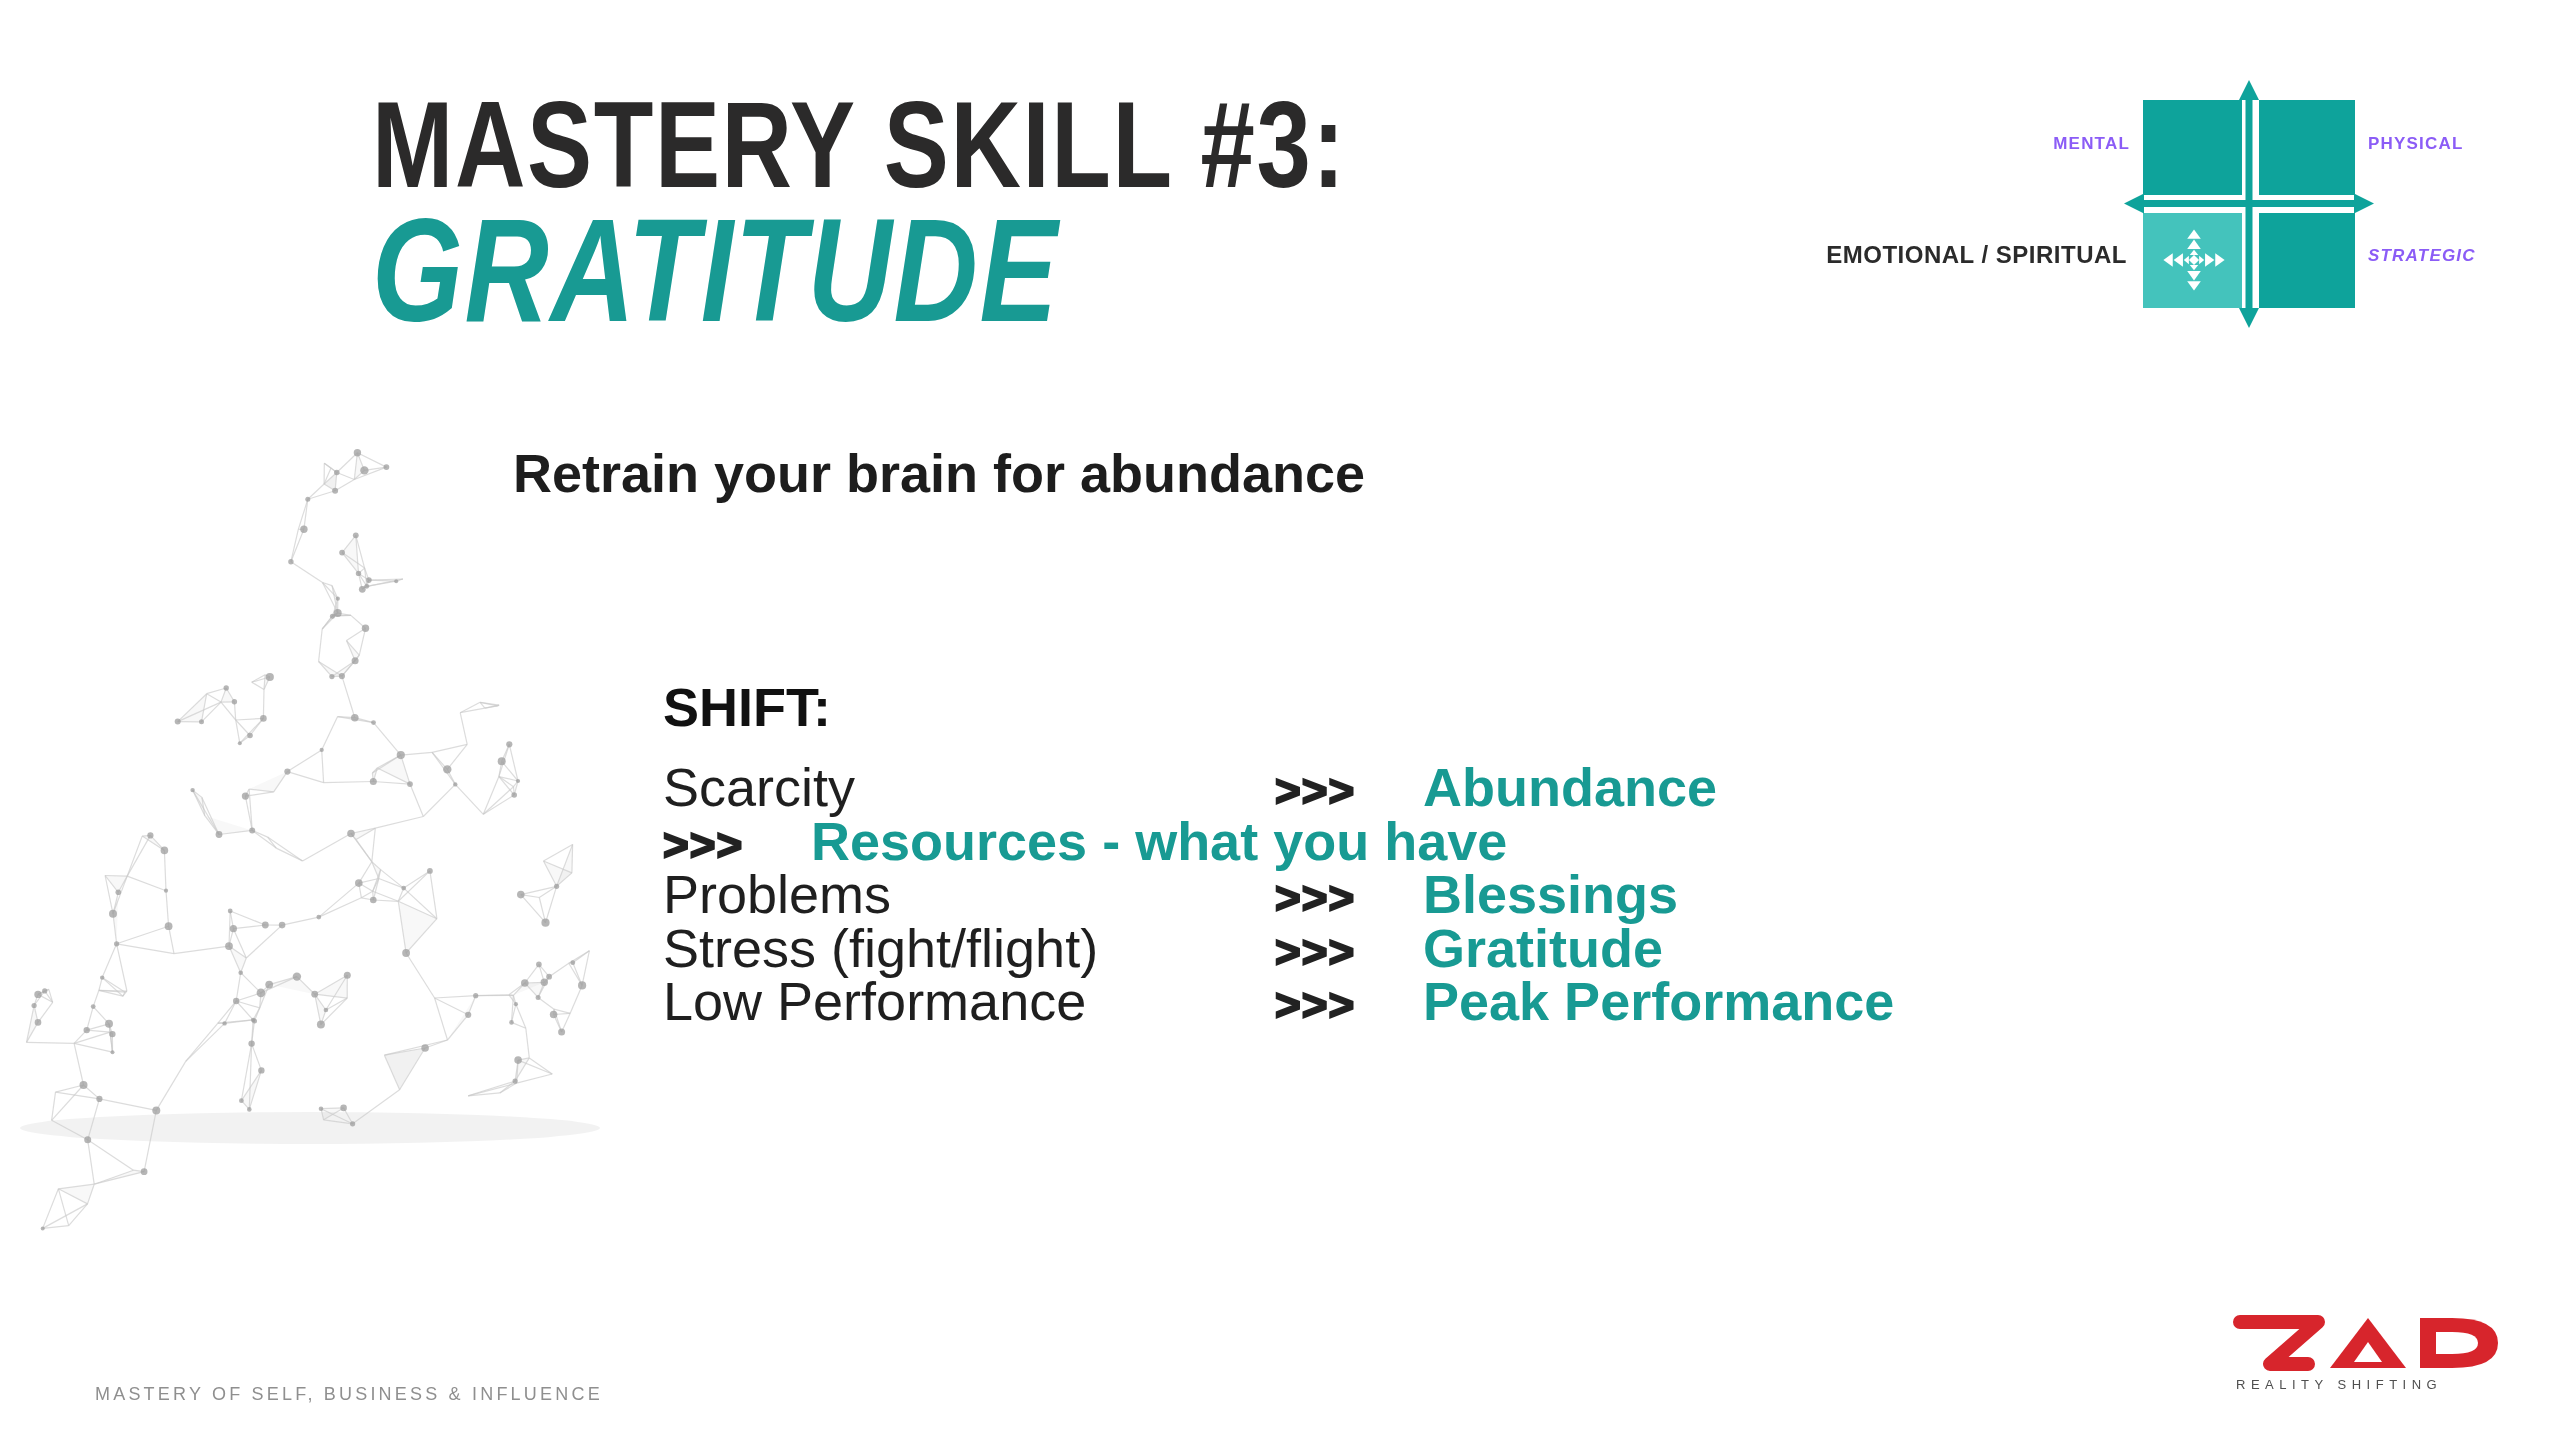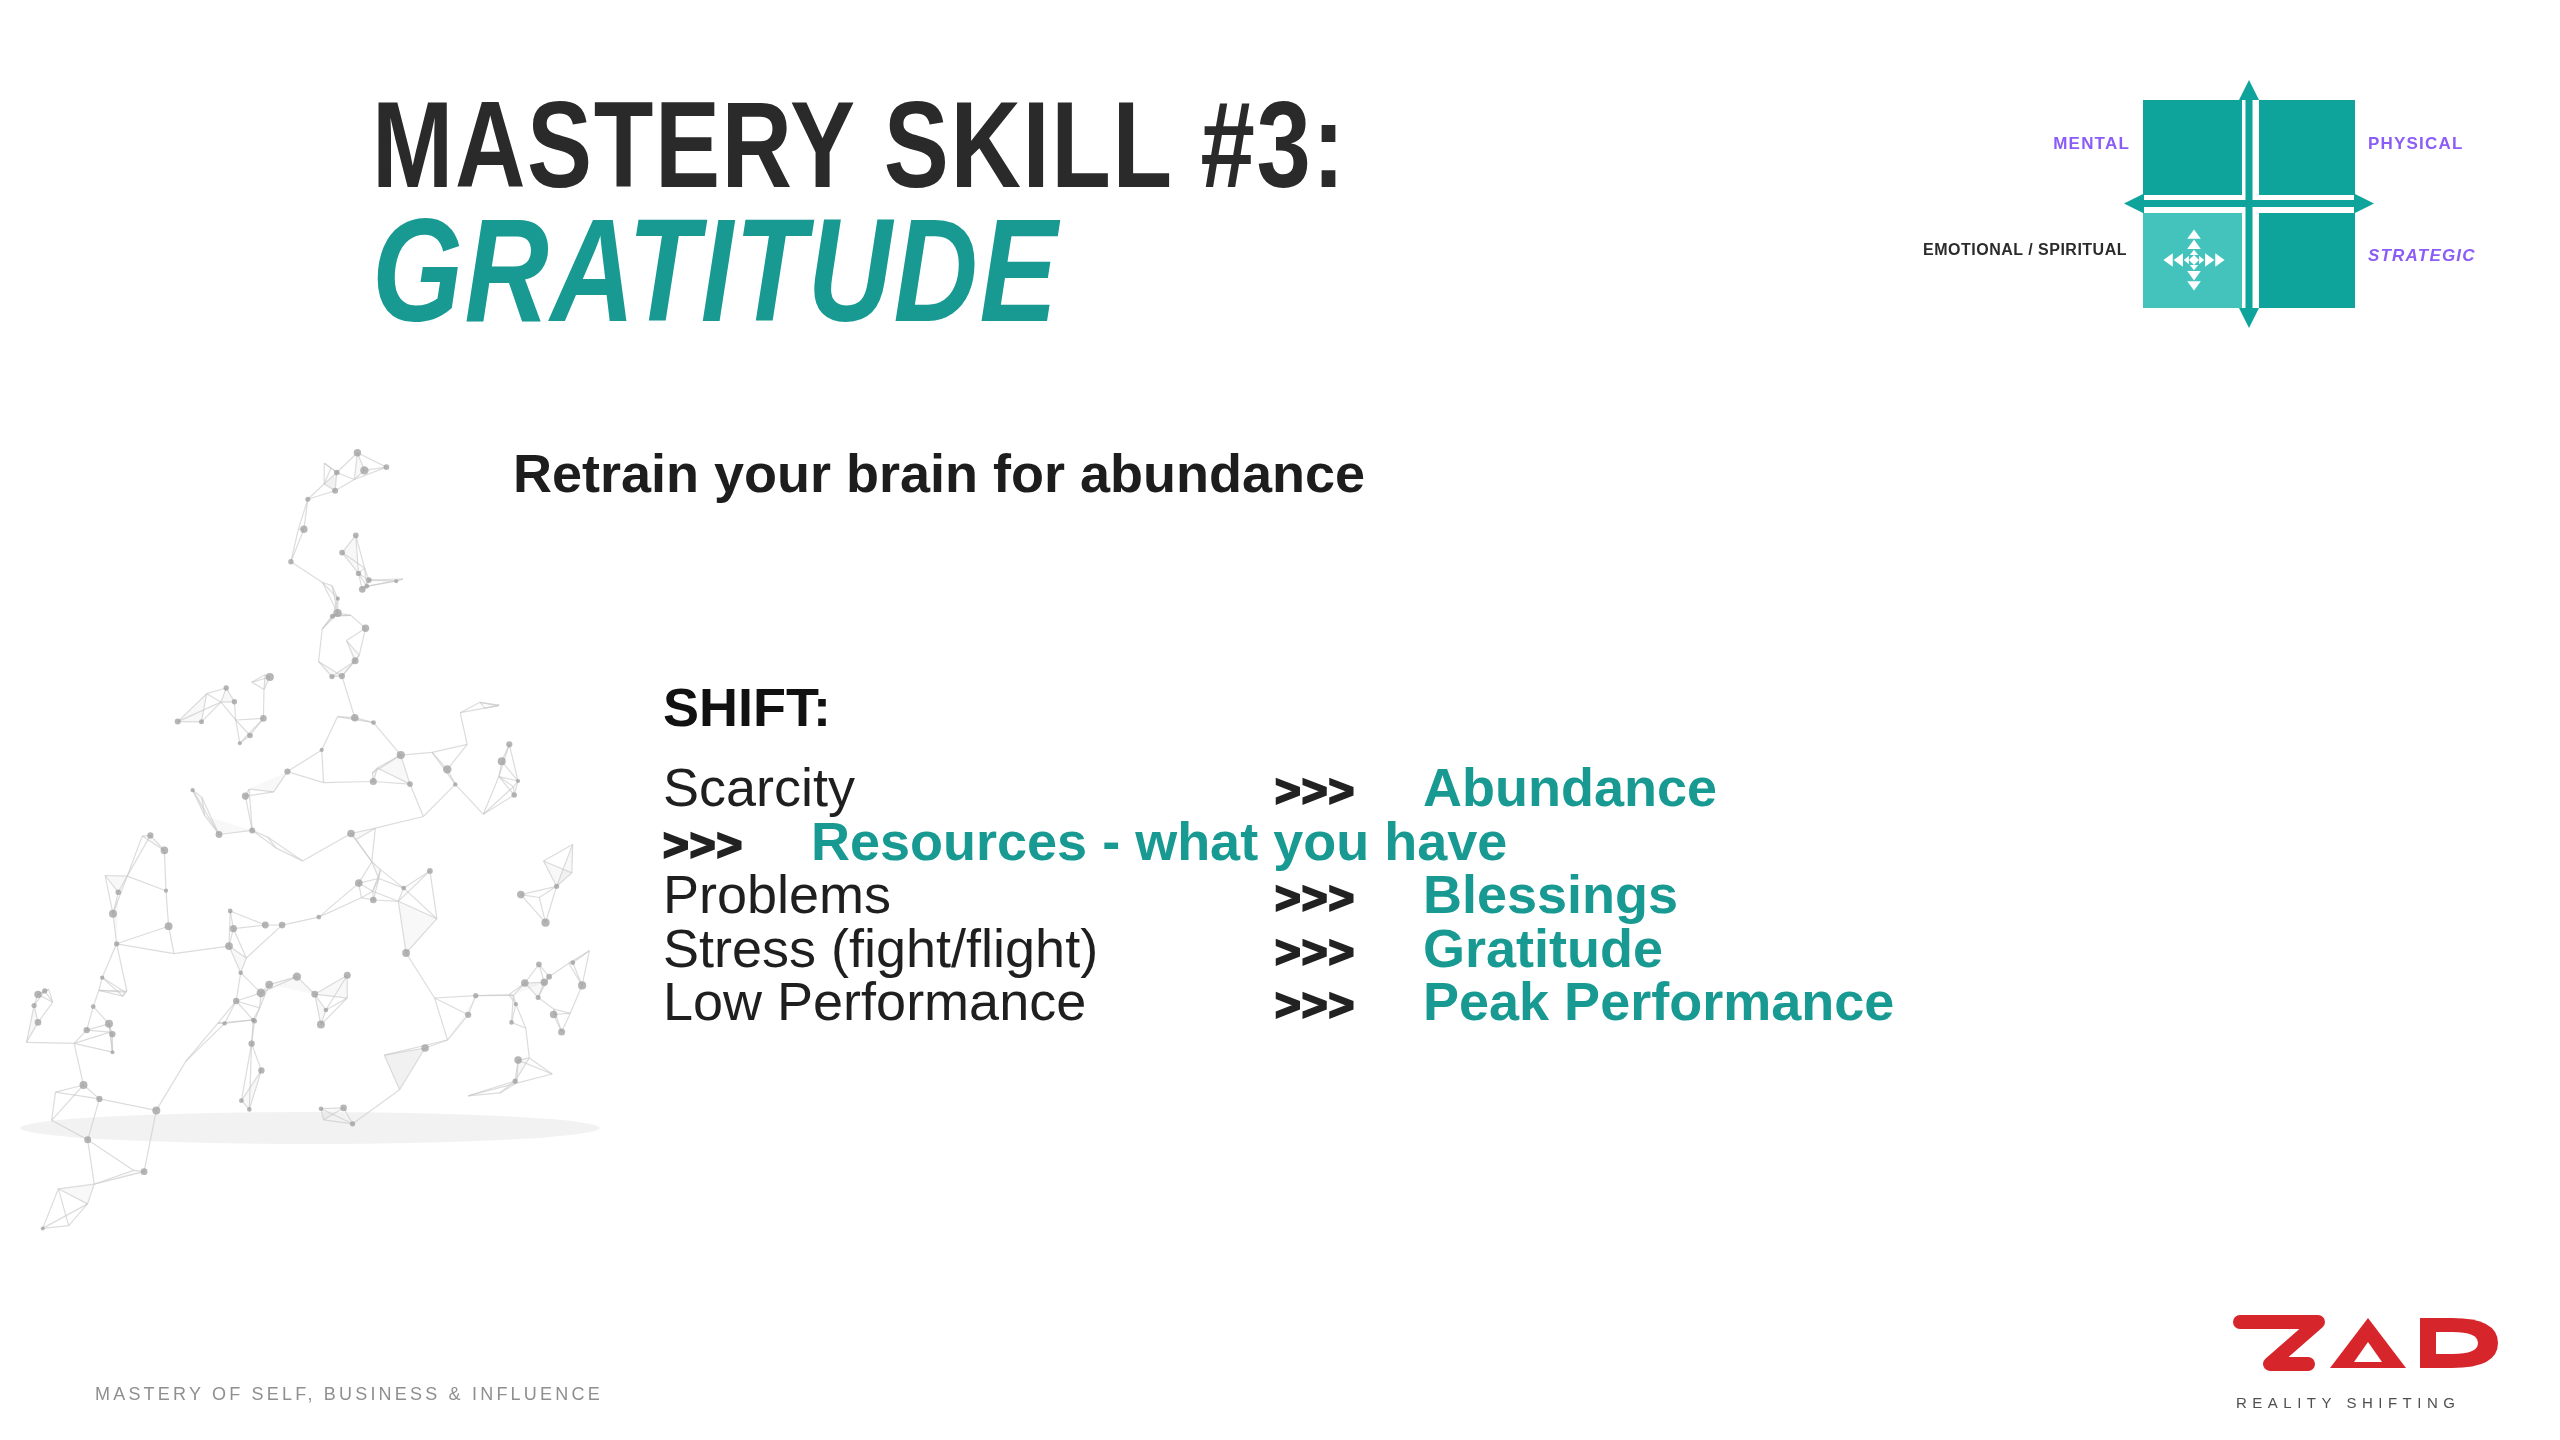--- a/index.html
+++ b/index.html
@@ -23,28 +23,28 @@
   .shift-row{display:flex;align-items:baseline;height:53.5px;white-space:nowrap;}
   .shift-from{width:612px;font-size:54px;font-weight:400;color:#1f1f1f;}
   .shift-arrow{width:148px;font-size:44px;font-weight:900;color:#222;letter-spacing:1px;
                -webkit-text-stroke:2.2px #222;}
   .shift-to{font-size:54px;font-weight:700;color:#189a93;}
 
   
   .q-label{font-size:17px;font-weight:700;letter-spacing:1.2px;color:#8b5cf6;white-space:nowrap;}
   .q-mental{left:1990px;width:140px;top:134px;text-align:right;}
   .q-physical{left:2368px;top:134px;}
-  .q-emospir{left:1795px;width:332px;top:241px;text-align:right;font-size:16px;font-weight:800;
+  .q-emospir{left:1795px;width:332px;top:241px;text-align:right;font-size:24px;font-weight:800;
              letter-spacing:0.5px;color:#2b2b2b;}
   .q-strategic{left:2368px;top:246px;font-style:italic;}
 
   
   .footer-left{left:95px;top:1384px;font-size:18px;letter-spacing:3.2px;color:#8f8f8f;white-space:nowrap;}
   .logo-box{left:2230px;top:1312px;width:276px;}
-  .logo-tagline{margin-top:20px;padding-left:6px;font-size:15px;letter-spacing:5.5px;
+  .logo-tagline{margin-top:3px;padding-left:6px;font-size:13px;letter-spacing:5.5px;
                 color:#4f4f4f;white-space:nowrap;}
 
   svg{display:block;}
 </style>
 </head>
 <body>
 
 <div class="slide">
 
   <svg id="figure" class="abs" style="left:0;top:0" width="680" height="1300" viewBox="0 0 680 1300">

